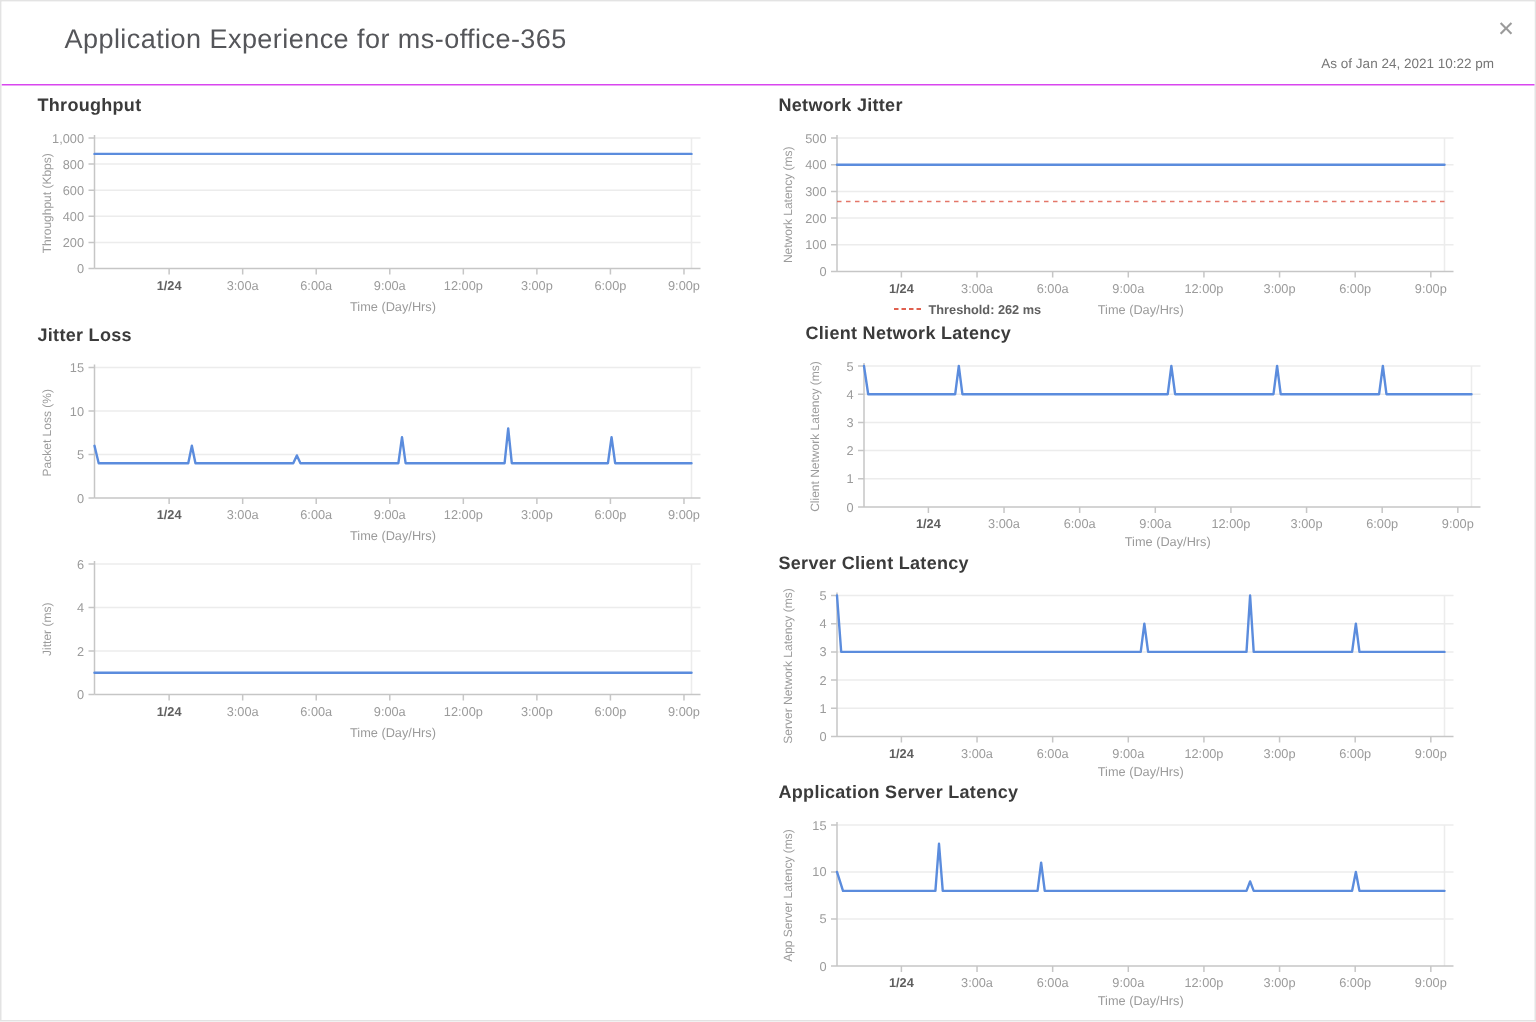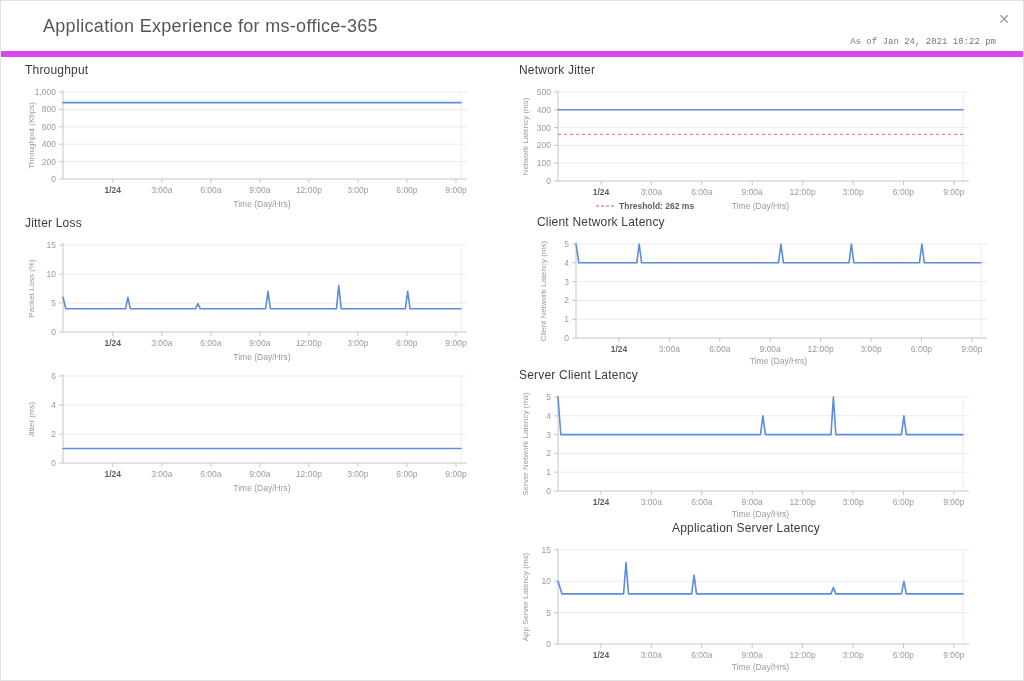--- a/index.html
+++ b/index.html
@@ -3,37 +3,37 @@
 <meta charset="utf-8">
 <style>
   * { margin:0; padding:0; box-sizing:border-box; }
   html,body { background:#ffffff; }
   body {
     font-family:"Liberation Sans","DejaVu Sans",sans-serif;
     width:1024px; height:681px; position:relative; overflow:hidden;
     border:1px solid #e3e3e3;
   }
   .header { position:absolute; left:0; top:0; width:1024px; height:56px;
-    background:#fff; border-bottom:6px solid #d946ef; }
+    background:#fff; border-bottom:1px solid #d946ef; }
   .header-title { position:absolute; left:42px; top:15px; font-size:18px;
     font-weight:400; color:#55565a; letter-spacing:.3px; }
-  .as-of { position:absolute; right:29px; top:36px; font-size:9px; color:#767676;font-family:Liberation Mono, monospace; }
+  .as-of { position:absolute; right:29px; top:36px; font-size:9px; color:#767676; }
   .close-btn { position:absolute; right:11px; top:8px; width:20px; height:20px;
     font-size:14px; color:#9b9b9b; text-align:center; line-height:20px;
     cursor:pointer; font-weight:300; }
   .chart { position:absolute; }
-  .chart-title { font-size:12px; font-weight:400; color:#3b3b3b;
+  .chart-title { font-size:12px; font-weight:700; color:#3b3b3b;
     letter-spacing:.2px; height:22px; }
   .c0 { left:24px;  top:62px;  width:452px; }
   .c1 { left:24px;  top:215px; width:452px; }
   .c2 { left:24px;  top:368px; width:452px; }
   .c3 { left:518px; top:62px;  width:454px; }
   .c4 { left:536px; top:214px; width:454px; }
   .c5 { left:518px; top:367px; width:454px; }
-  .c6 { left:518px; top:520px; width:454px;text-align:center; }
+  .c6 { left:518px; top:520px; width:454px; }
   svg.plot { display:block; }
   svg text { font-family:"Liberation Sans","DejaVu Sans",sans-serif; }
 </style>
 </head>
 <body>
 
 <div class="header">
   <div class="header-title">Application Experience for ms-office-365</div>
   <div class="as-of">As of Jan 24, 2021 10:22 pm</div>
   <div class="close-btn">✕</div>

